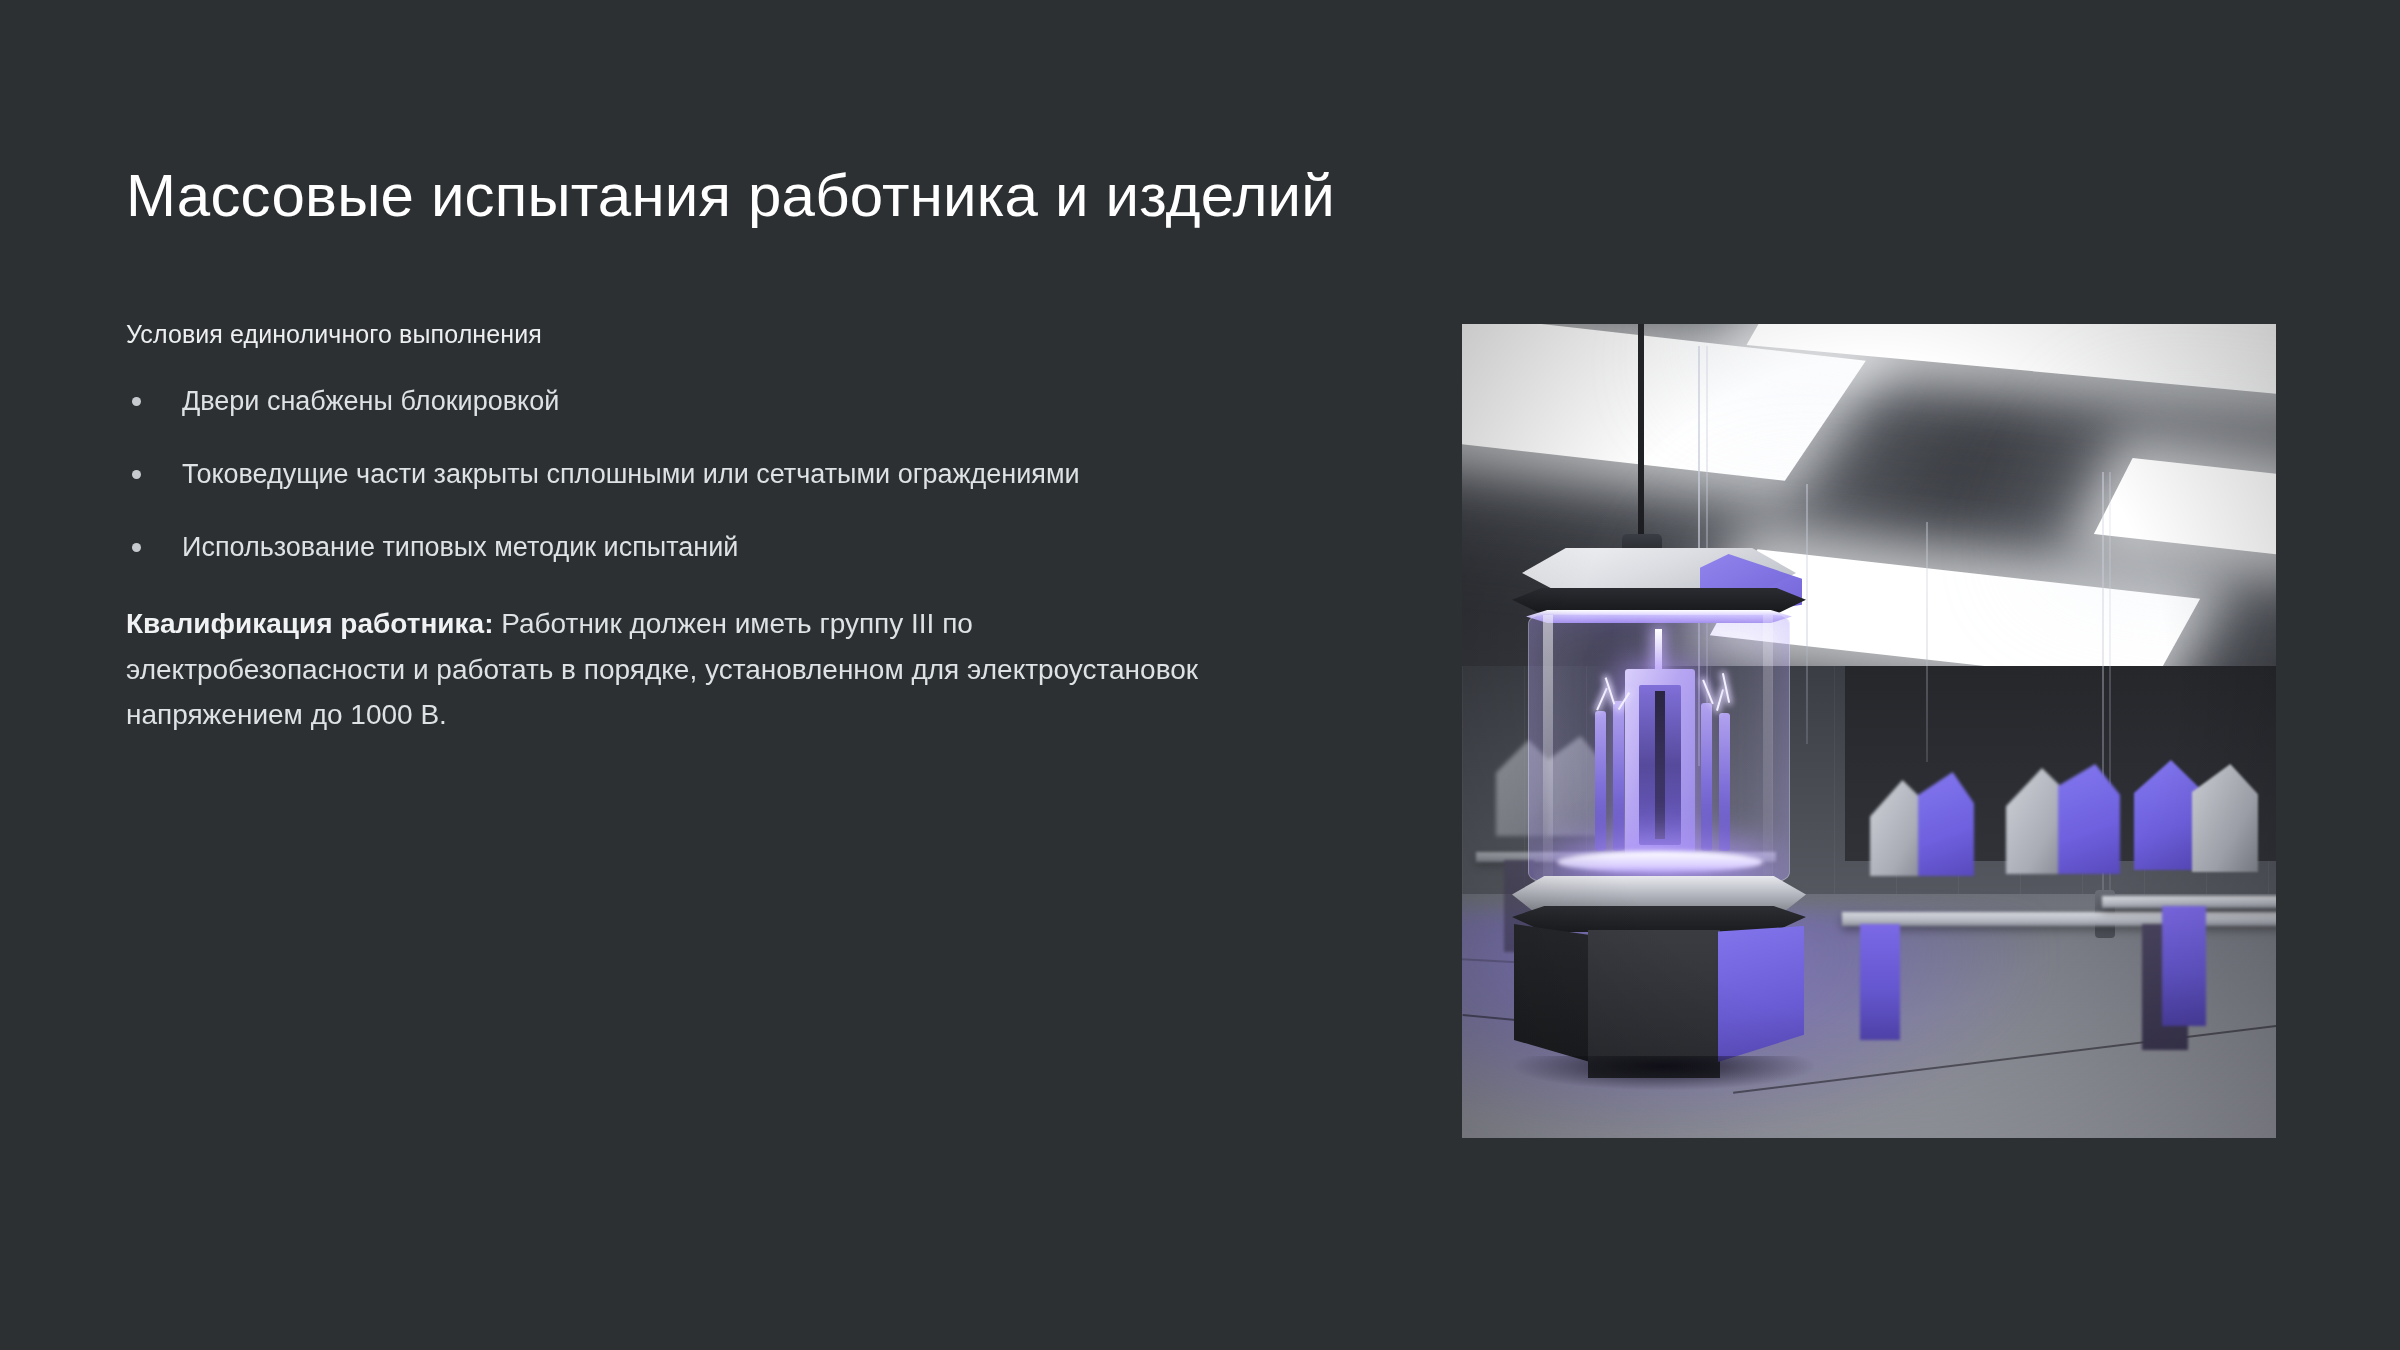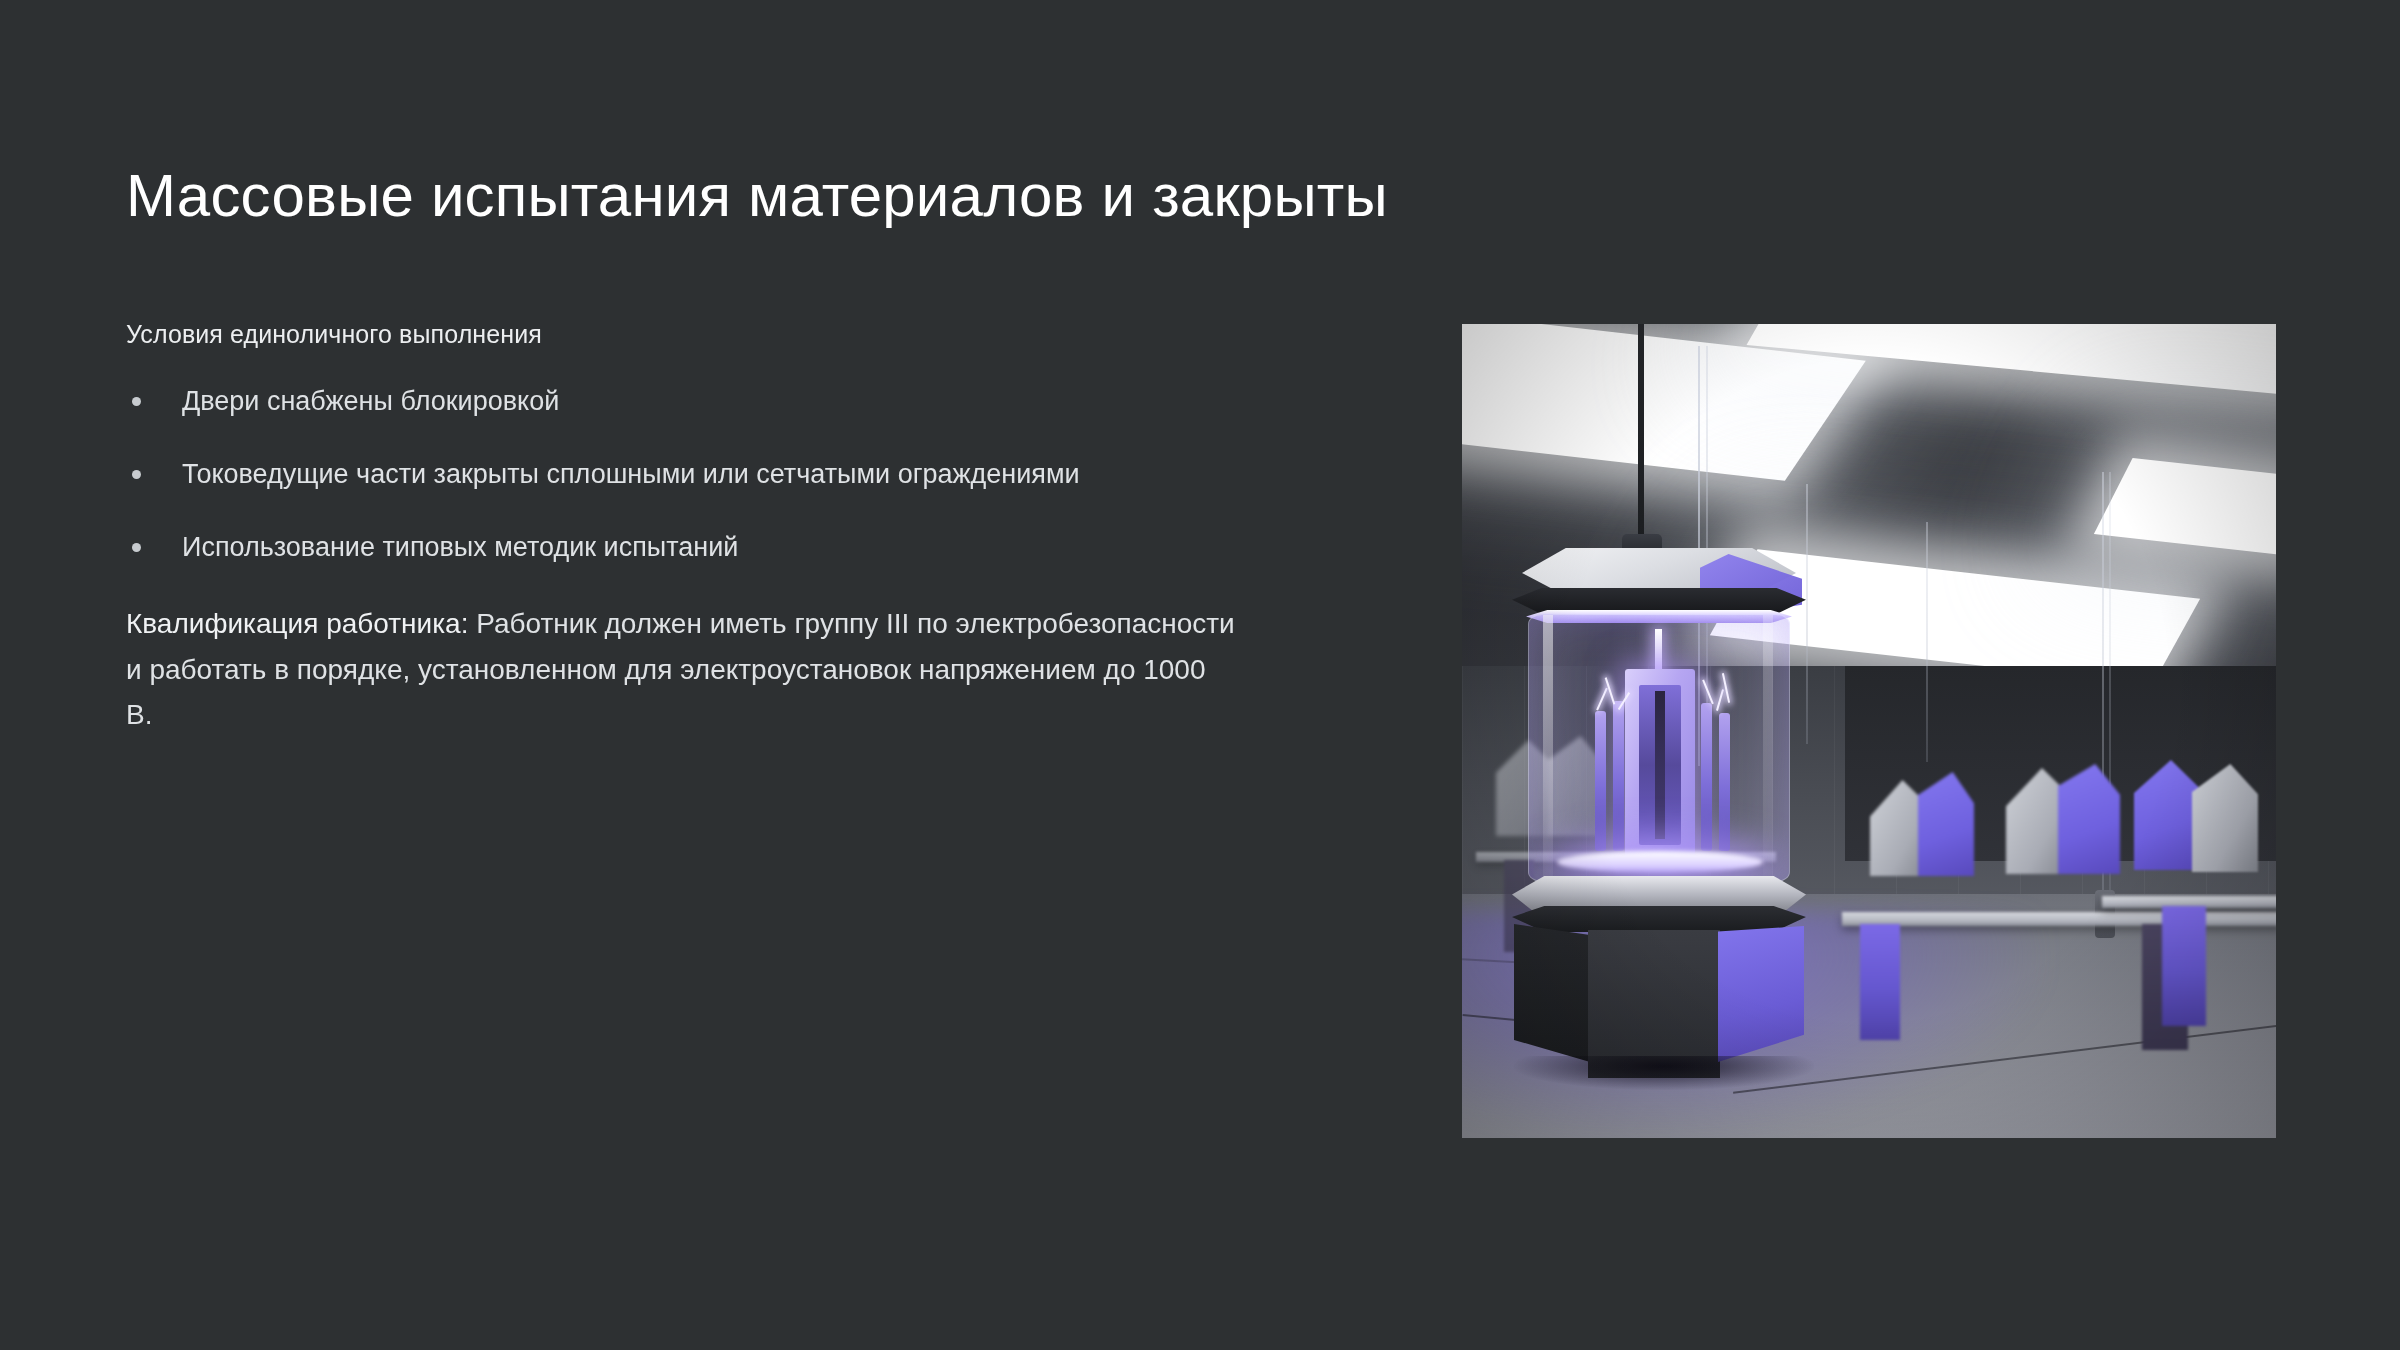--- a/index.html
+++ b/index.html
@@ -100,21 +100,21 @@
   }
 
   .qualification {
     font-size: 28px;
     font-weight: 400;
     line-height: 1.62;
     color: #dfe2e5;
     margin-top: 6px;
     max-width: 1110px;
   }
-  .qualification .lead { font-weight: 400; color: #f0f2f4; }
+  .qualification .lead { font-weight: 700; color: #f0f2f4; }
 
   
   .figure {
     position: absolute;
     left: 1462px;
     top: 324px;
     width: 814px;
     height: 814px;
     overflow: hidden;
     background: #1d1f22;
@@ -475,21 +475,21 @@
     pointer-events: none;
     background: radial-gradient(ellipse at 50% 45%,
       rgba(0,0,0,0) 52%, rgba(0,0,0,0.26) 100%);
   }
 </style>
 </head>
 <body>
 
 <div class="slide">
 
-  <h1 class="slide-title">Массовые испытания материалов и закрыты</h1>
+  <h1 class="slide-title">Массовые испытания работника и изделий</h1>
 
   <div class="content-col">
 
     <h2 class="section-subtitle">Условия единоличного выполнения</h2>
 
 
 
     <ul class="bullet-list">
       <li class="bullet-item">
         <span class="bullet-dot"></span>

